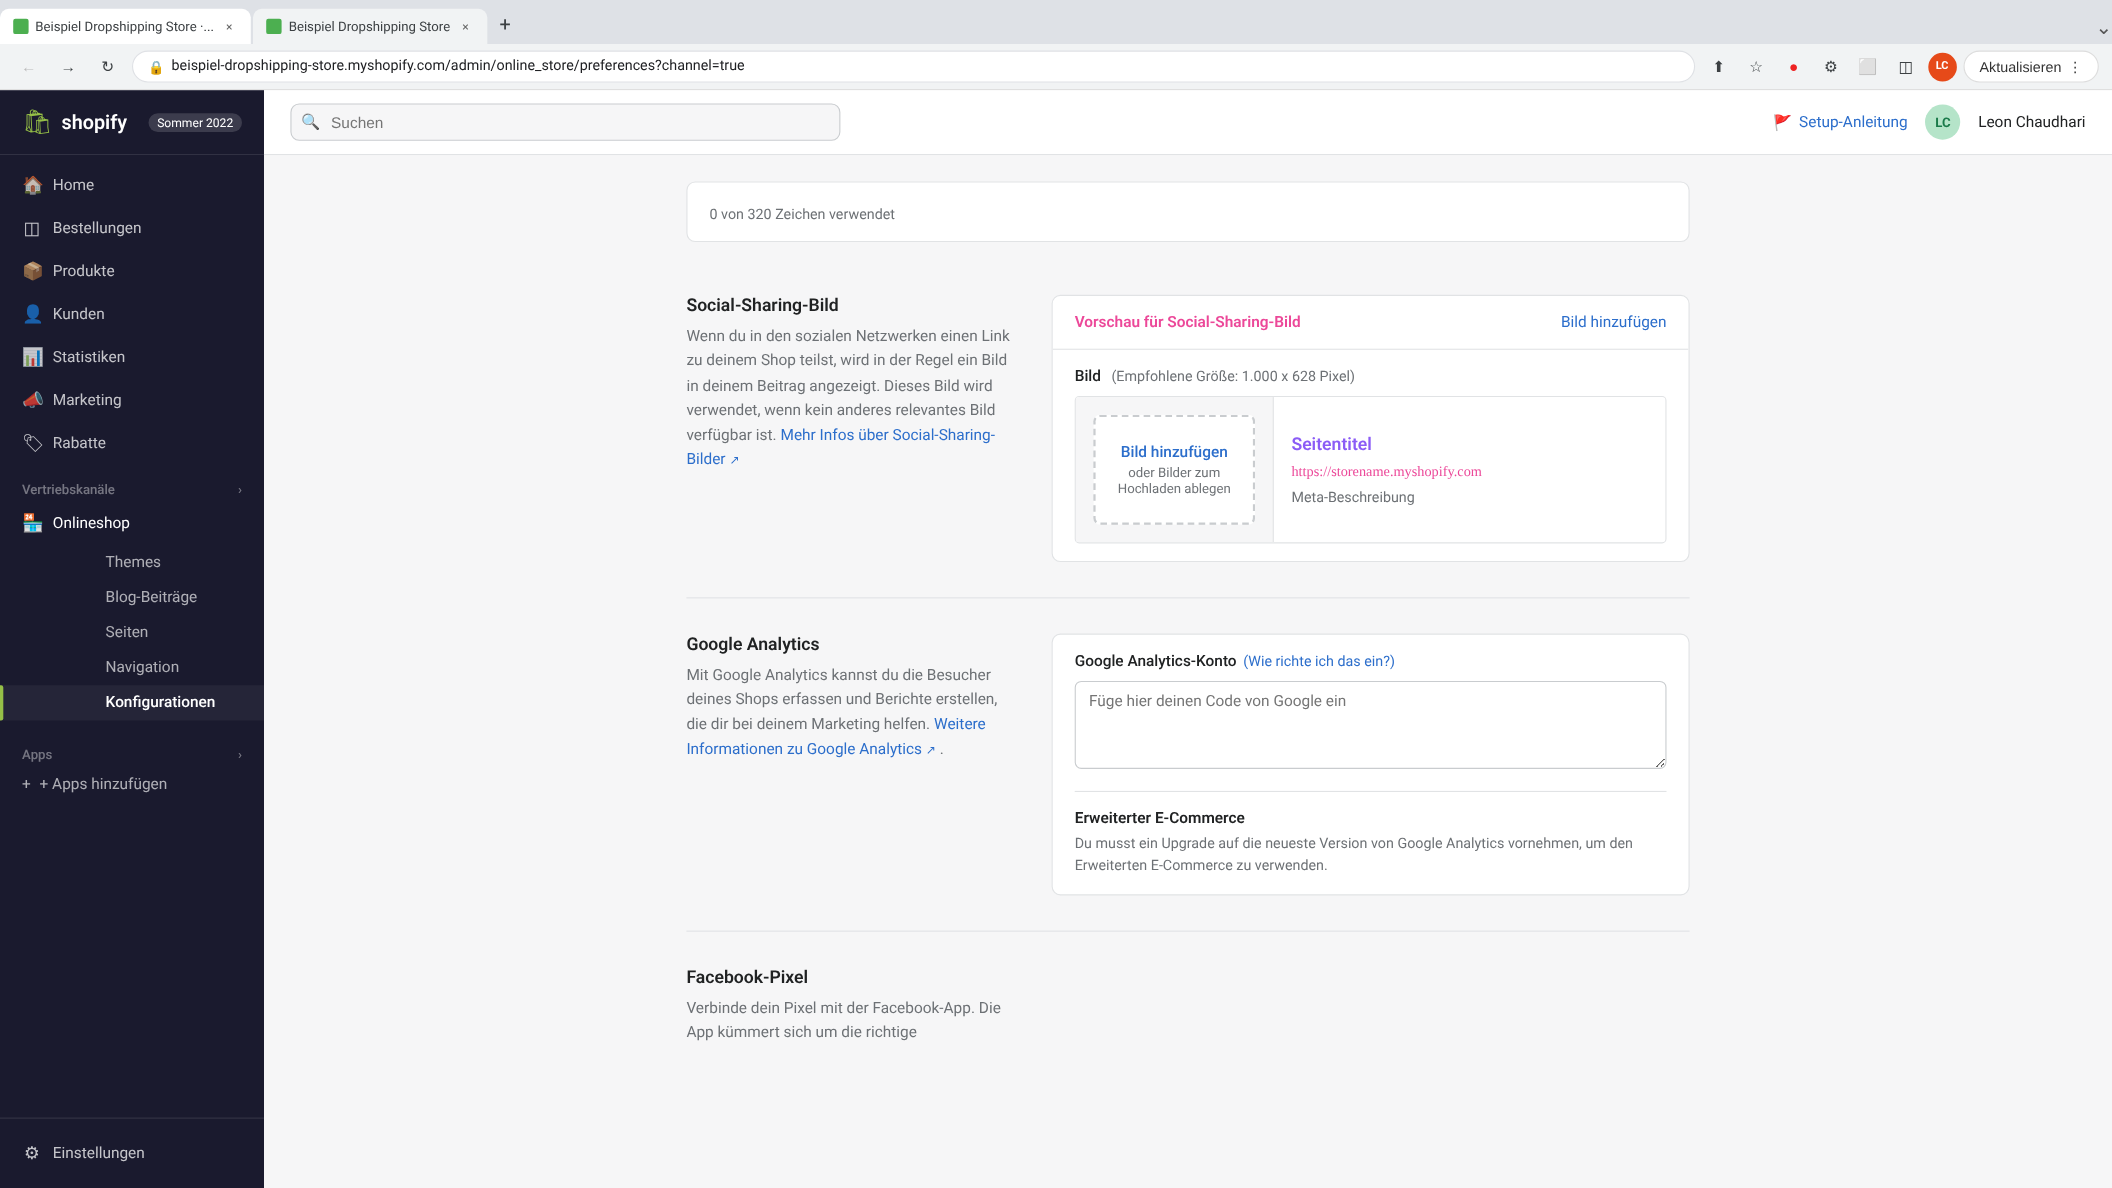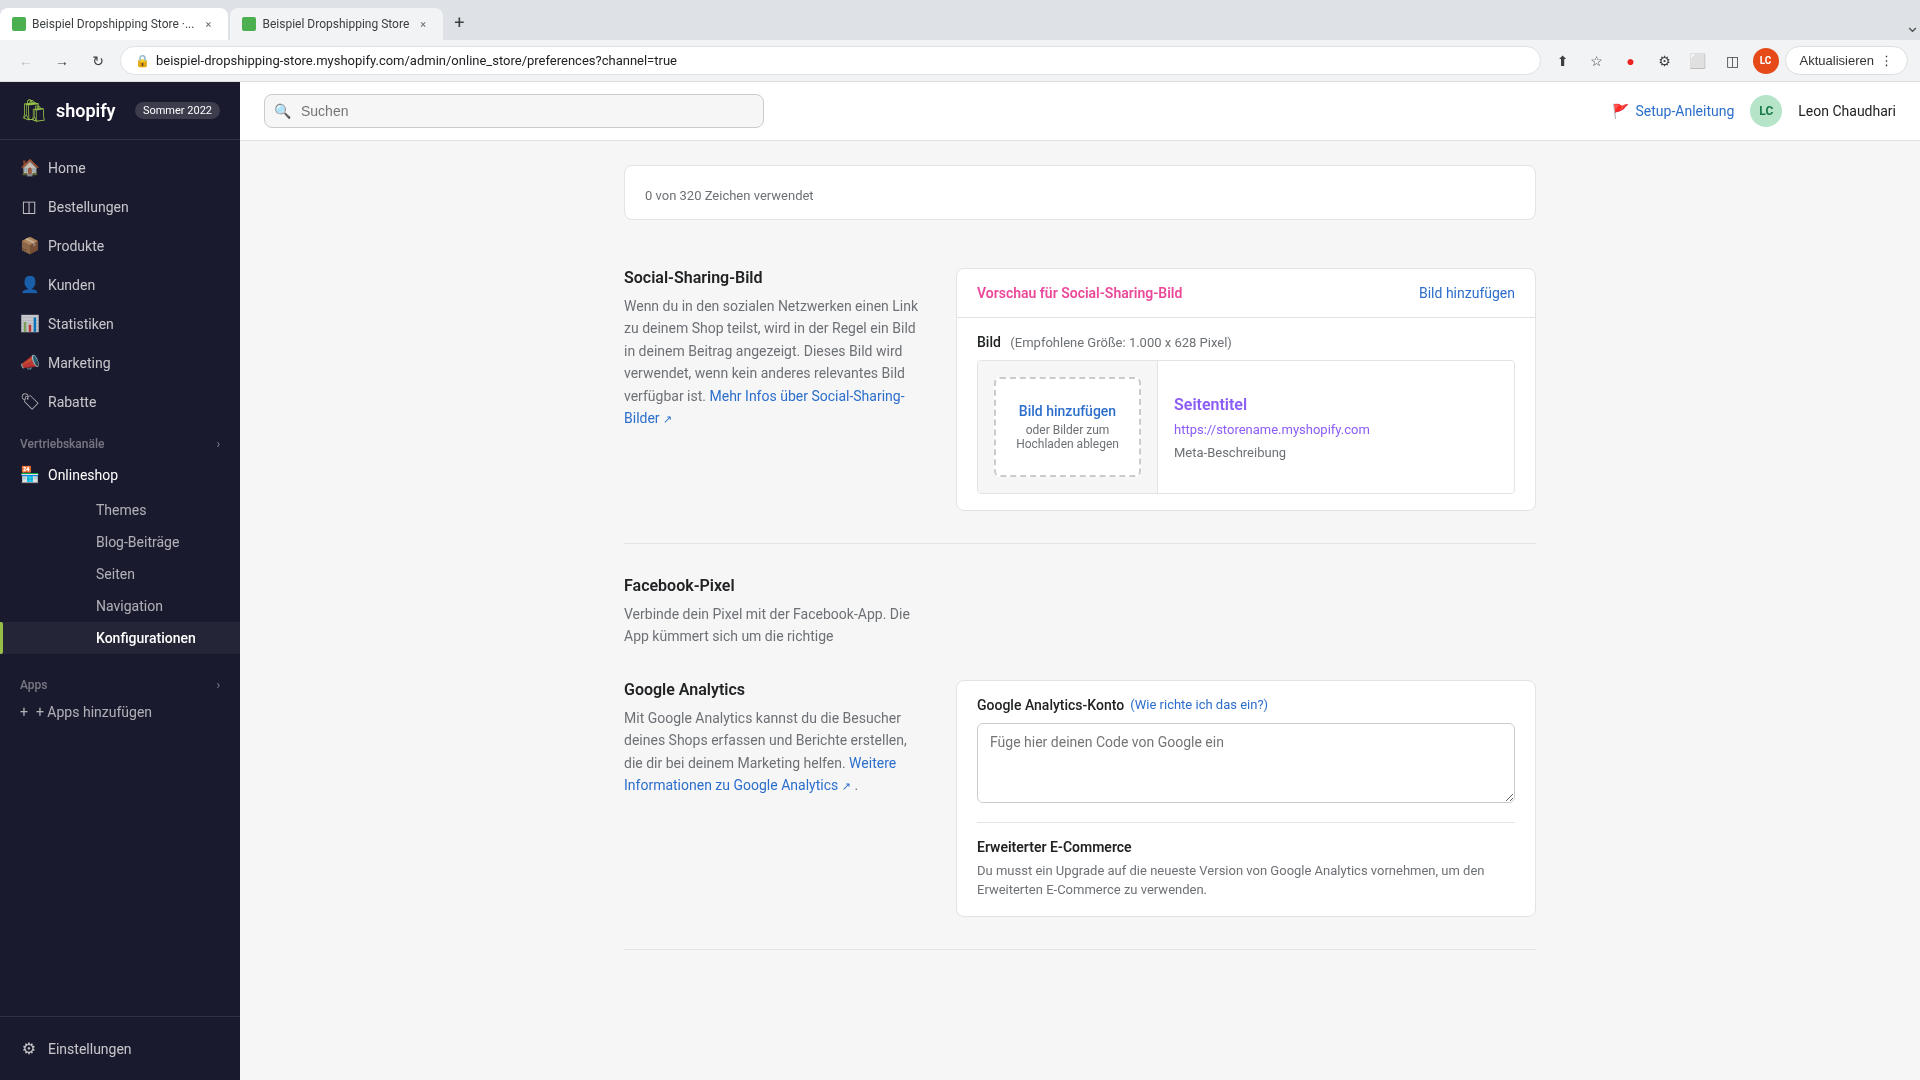--- a/index.html
+++ b/index.html
@@ -80,21 +80,21 @@
     .form-textarea { width: 100%; border: 1px solid #c9cccf; border-radius: 6px; padding: 10px 12px; font-size: 14px; color: #202223; resize: vertical; min-height: 60px; outline: none; font-family: inherit; }
     .char-count { font-size: 13px; color: #6d7175; margin-top: 6px; }
     .image-drop-zone { border: 2px dashed #c9cccf; border-radius: 6px; padding: 20px; display: flex; flex-direction: column; align-items: center; justify-content: center; min-height: 100px; background: #f6f6f7; }
     .drop-zone-label { color: #2c6ecb; text-decoration: none; font-size: 14px; font-weight: 500; cursor: pointer; }
     .drop-zone-sub { color: #6d7175; font-size: 12px; margin-top: 4px; text-align: center; }
 
     .social-preview-box { display: flex; min-height: 120px; border: 1px solid #e1e3e5; border-radius: 4px; overflow: hidden; }
     .social-preview-image { width: 180px; flex-shrink: 0; background: #f6f6f7; border-right: 1px solid #e1e3e5; display: flex; flex-direction: column; align-items: center; justify-content: center; padding: 16px; gap: 6px; }
     .social-preview-text { flex: 1; padding: 16px; display: flex; flex-direction: column; justify-content: center; gap: 8px; }
     .preview-site-title { font-size: 16px; font-weight: 600; color: #8b5cf6; }
-    .preview-url { font-size: 13px; color: #8b5cf6; }
+    .preview-url { font-size: 13px; color: #ec4899; font-family: Liberation Serif, serif; }
     .preview-desc { font-size: 13px; color: #6d7175; }
 
     
     .analytics-card .form-textarea { min-height: 80px; }
     .ecommerce-section { margin-top: 16px; padding-top: 16px; border-top: 1px solid #e1e3e5; }
     .ecommerce-title { font-size: 14px; font-weight: 600; color: #202223; margin-bottom: 6px; }
     .ecommerce-desc { font-size: 13px; color: #6d7175; line-height: 1.5; }
     .add-apps-link { display: flex; align-items: center; gap: 8px; padding: 8px 20px; color: rgba(255,255,255,0.65); cursor: pointer; font-size: 14px; }
 
     .highlighted-textarea { border: 2px solid #458fff !important; box-shadow: 0 0 0 3px rgba(69,143,255,0.15); }
@@ -305,30 +305,20 @@
                     <div class="preview-site-title">Seitentitel</div>
                     <div class="preview-url">https://storename.myshopify.com</div>
                     <div class="preview-desc">Meta-Beschreibung</div>
                   </div>
                 </div>
               </div>
             </div>
           </div>
         </div>
 
-        <div class="page-section" style="border-bottom:none; padding-bottom:0;">
-          <div class="section-left">
-            <div class="section-title">Facebook-Pixel</div>
-            <div class="section-desc">
-              <span>Verbinde dein Pixel mit der Facebook-App. Die App kümmert sich um die richtige</span>
-            </div>
-          </div>
-          <div class="section-right"></div>
-        </div>
-
         <div class="page-section">
           <div class="section-left">
             <div class="section-title">Google Analytics</div>
             <div class="section-desc">
               <span>Mit Google Analytics kannst du die Besucher deines Shops erfassen und Berichte erstellen, die dir bei deinem Marketing helfen.</span>
               <span> </span>
               <a class="section-link">
                 <span>Weitere Informationen zu Google Analytics</span>
                 <span style="font-size:11px;">↗</span>
               </a>
@@ -347,16 +337,26 @@
                 <textarea class="form-textarea" style="min-height: 80px;" placeholder="Füge hier deinen Code von Google ein"></textarea>
                 <div class="ecommerce-section">
                   <div class="ecommerce-title">Erweiterter E-Commerce</div>
                   <div class="ecommerce-desc">Du musst ein Upgrade auf die neueste Version von Google Analytics vornehmen, um den Erweiterten E-Commerce zu verwenden.</div>
                 </div>
               </div>
             </div>
           </div>
         </div>
 
+        <div class="page-section" style="border-bottom:none; padding-bottom:0;">
+          <div class="section-left">
+            <div class="section-title">Facebook-Pixel</div>
+            <div class="section-desc">
+              <span>Verbinde dein Pixel mit der Facebook-App. Die App kümmert sich um die richtige</span>
+            </div>
+          </div>
+          <div class="section-right"></div>
+        </div>
+
       </div>
     </div>
   </div>
 </div>
 
 </body></html>

